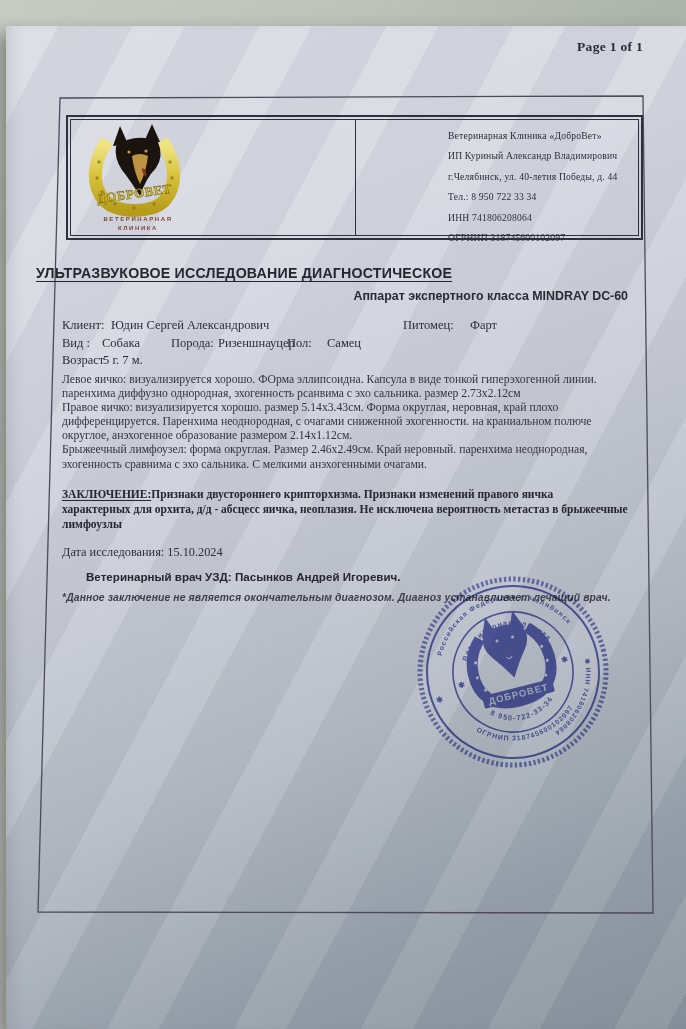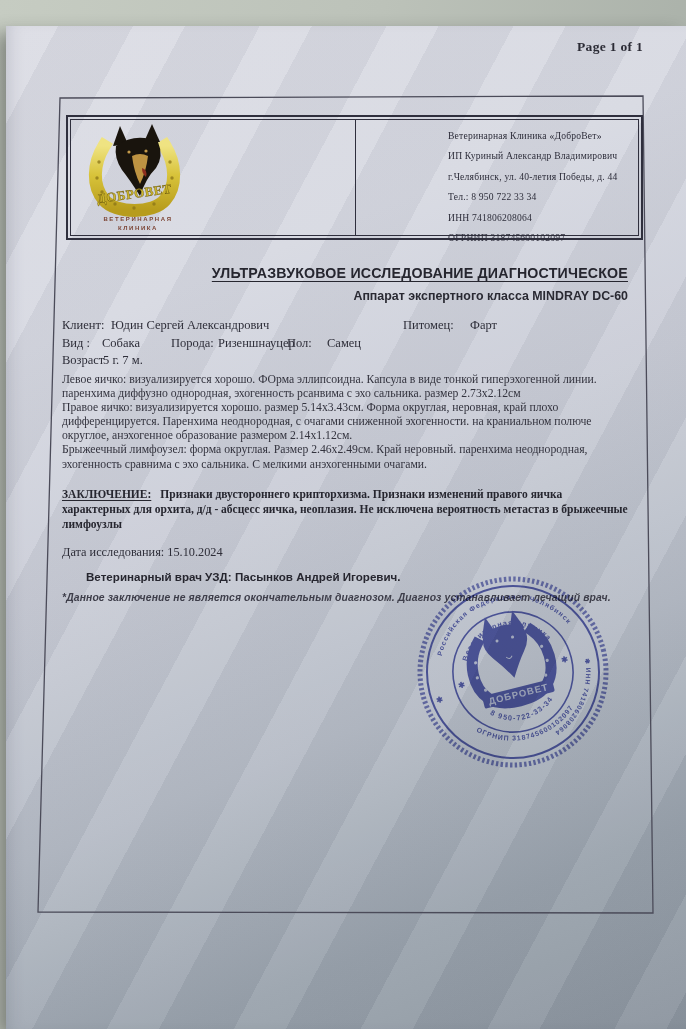--- a/index.html
+++ b/index.html
@@ -31,21 +31,21 @@
   .letterhead-inner{position:absolute;inset:2px;border:1px solid #2f2f3d;}
   .lh-divider{position:absolute;left:287px;top:2px;bottom:2px;border-left:1.4px solid #2f2f3d;}
   .logo-svg{position:absolute;left:20px;top:5px;}
   .clinic-lines{
     position:absolute;left:380px;top:9px;
     font:400 9.6px "Liberation Serif", serif;color:#2d2d3a;
     line-height:20.4px;letter-spacing:.2px;white-space:pre-line;
   }
 
   .title{
-    position:absolute;left:30px;top:239px;width:592px;text-align:right;
+    position:absolute;left:30px;top:239px;width:592px;text-align:left;
     font:bold 14.2px "Liberation Sans", sans-serif;color:#26262f;
     text-decoration:underline;text-underline-offset:3px;letter-spacing:.2px;
   }
   .subtitle{
     position:absolute;left:30px;top:263px;width:592px;text-align:right;
     font:bold 12.4px "Liberation Sans", sans-serif;color:#2a2a33;
   }
 
   .id-block{position:absolute;left:0;top:292px;width:680px;font:400 12.5px "Liberation Serif", serif;color:#2e2e39;}
   .id-row{position:relative;height:17.5px;text-align:right;}
@@ -53,21 +53,21 @@
 
   .findings{
     position:absolute;left:56px;top:347px;width:620px;
     font:400 11.7px "Liberation Serif", serif;color:#33333e;
     line-height:14.1px;white-space:pre-line;
   }
   .conclusion{
     position:absolute;left:56px;top:461px;width:640px;
     font:bold 11.5px "Liberation Serif", serif;color:#26262f;line-height:14.9px;
   }
-  .conclusion .label{text-decoration:underline;text-underline-offset:2px;margin-right:9px;}
+  .conclusion .label{text-decoration:underline;text-underline-offset:2px;}
   .conclusion .text{white-space:pre-line;}
   .date-line{position:absolute;left:56px;top:519px;font:400 12.3px "Liberation Serif", serif;color:#2e2e39;}
   .doctor-line{position:absolute;left:56px;top:544px;font:bold 11.6px "Liberation Sans", sans-serif;color:#26262f;padding-left:24px;}
   .disclaimer{position:absolute;left:56px;top:566px;font:bold italic 10.4px "Liberation Sans", sans-serif;color:#3e3e4a;letter-spacing:.1px;}
 
   .stamp-svg{position:absolute;left:407px;top:546px;mix-blend-mode:multiply;opacity:.88;filter:blur(.2px);}
   .st-txt{font-family:"Liberation Sans", sans-serif;font-weight:bold;fill:#4d56b0;}
 </style>
 </head>
 <body>

